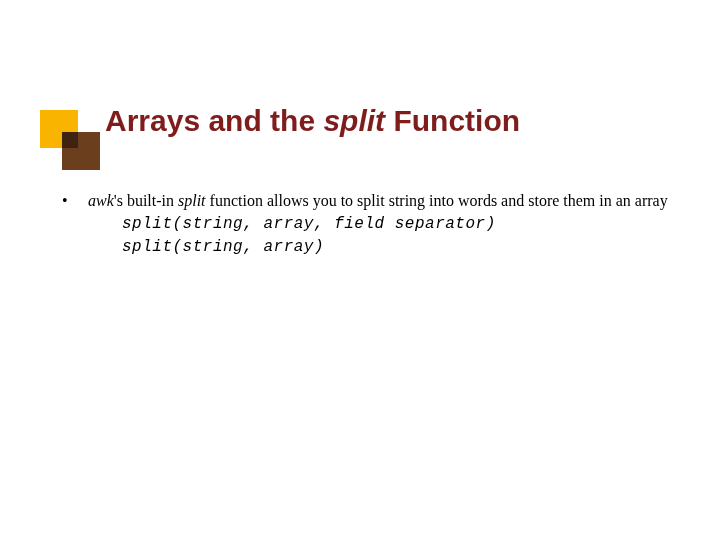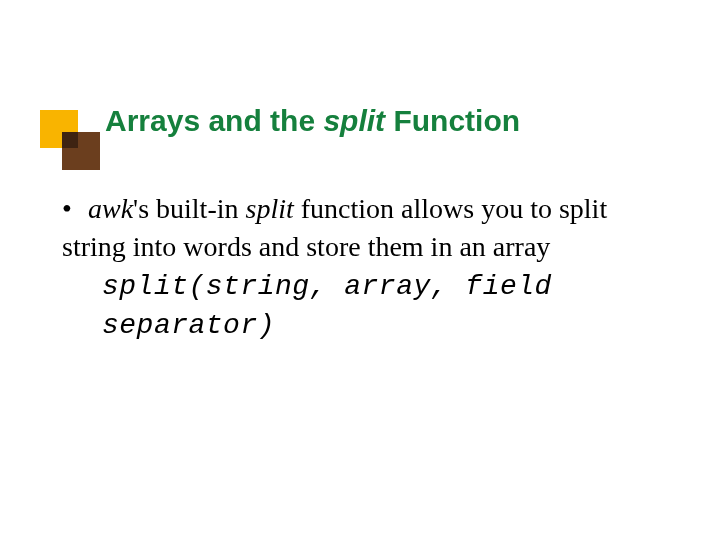--- a/index.html
+++ b/index.html
@@ -16,33 +16,33 @@
   .sq-yellow-top{left:40px;top:110px;width:38px;height:38px;background:#f9b400}
   .sq-brown-top{left:62px;top:132px;width:38px;height:38px;background:#6b3e1e}
   .sq-brown-top-inner{left:62px;top:132px;width:16px;height:16px;background:#3e2312}
 
   .title{
     position:absolute;left:105px;top:104px;
     font-family:Arial,Helvetica,sans-serif;
     font-weight:bold;
     font-size:30px;
     line-height:1.1;
-    color:#15803d;
+    color:#7f1d1d;
   }
   .title .ital{font-style:italic}
 
   .body{
     position:absolute;
     left:62px;top:190px;right:52px;
-    font-size:28px;
+    font-size:16px;
     line-height:1.35;
   }
   .bullet-row{display:block}
   .bullet-mark{display:inline-block;width:26px;text-align:left}
-  .indent{margin-left:40px}
+  .indent{margin-left:60px}
   .ital{font-style:italic}
   .code{font-family:"Courier New",Courier,monospace;font-style:italic;letter-spacing:0.5px}
 </style>
 </head>
 <body>
 
 <div class="sq sq-yellow-top"></div>
 <div class="sq sq-brown-top"></div>
 <div class="sq sq-brown-top-inner"></div>
 
@@ -54,14 +54,17 @@
 
   <div class="bullet-row">
     <span class="bullet-mark">•</span><span class="ital">awk</span><span>'s built-in </span><span class="ital">split</span><span> function allows you to split string into words and store them in an array</span>
   </div>
 
 
 
   <div class="bullet-row indent">
     <span class="code">split(string, array, field separator)</span>
   </div>
+  <div class="bullet-row indent">
+    <span class="code">split(string, array)</span>
+  </div>
 
 </div>
 
 </body></html>

